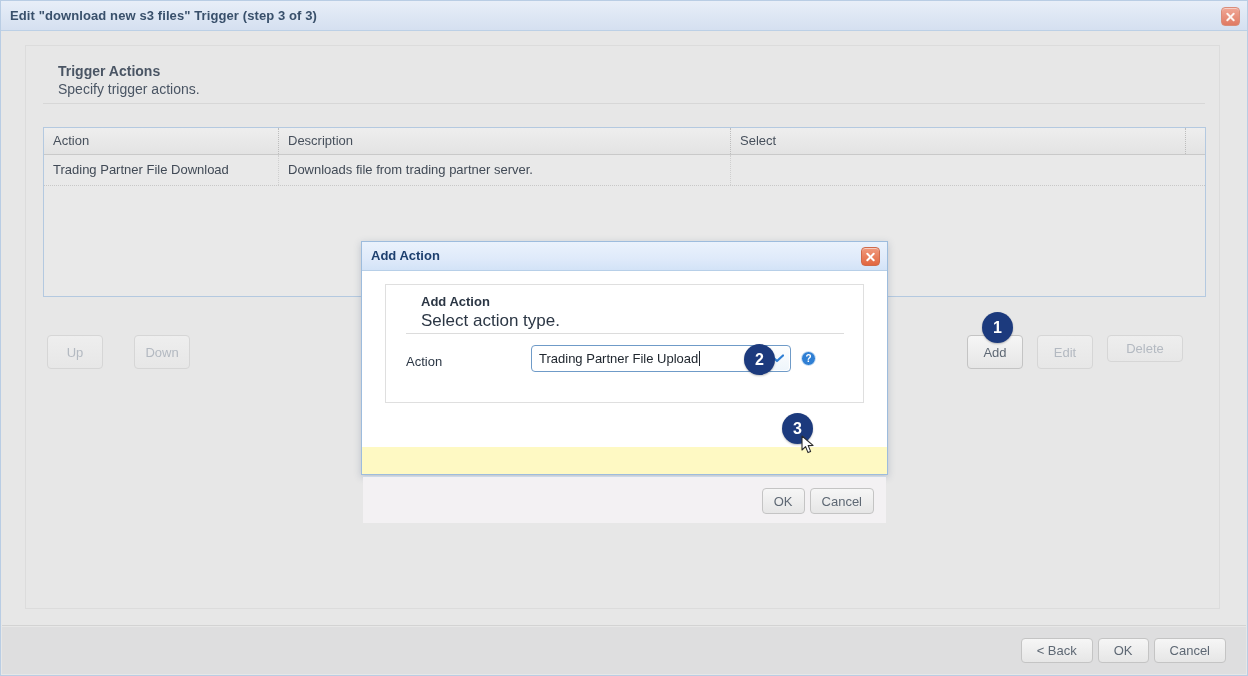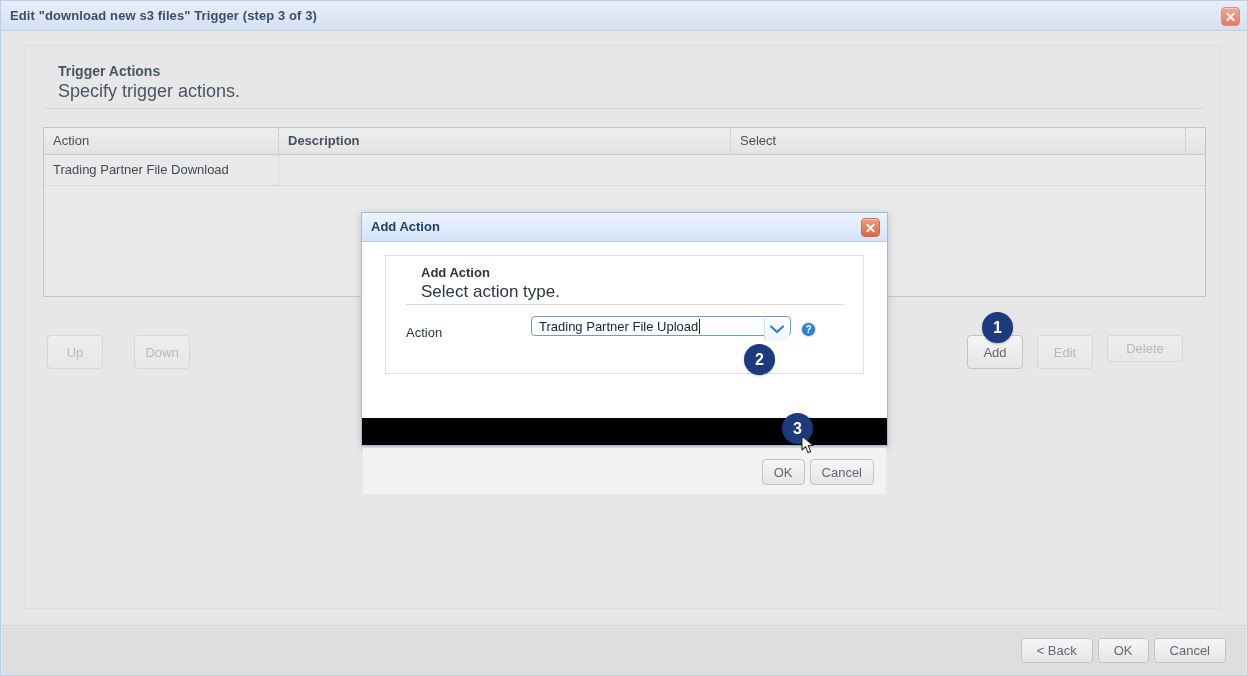--- a/index.html
+++ b/index.html
@@ -102,21 +102,21 @@
     left: 42px; top: 62px;
     width: 1162px;
   }
   .section-title {
     font-size: 14px;
     font-weight: bold;
     color: #4a5564;
     margin: 0 0 2px 15px;
   }
   .section-sub {
-    font-size: 18px;
+    font-size: 14px;
     color: #4a5564;
     margin: 0 0 0 15px;
   }
   .section-rule {
     margin-top: 6px;
     height: 1px;
     background: #d7d7d7;
   }
 
   
@@ -154,21 +154,21 @@
   .grid-row .td {
     box-sizing: border-box;
     padding: 7px 0 0 9px;
     font-size: 13px;
     color: #414a56;
     border-right: 1px dotted #cfcfcf;
     white-space: nowrap;
     overflow: hidden;
   }
   .col-action { width: 235px; }
-  .col-desc   { width: 452px; font-weight: bold; }
+  .col-desc   { width: 452px; }
   .col-notes  { width: 455px; }
   .col-extra  { width: 19px; border-right: none !important; }
 
   
   .btn {
     box-sizing: border-box;
     height: 27px;
     min-width: 56px;
     padding: 0 12px;
     border: 1px solid #c4c4c4;
@@ -208,26 +208,26 @@
     position: absolute;
     right: 20px; top: 11px;
     display: flex;
     gap: 5px;
   }
   .footer-btns .btn { height: 25px; min-width: 0; padding: 0 15px; }
 
   
   .modal {
     position: absolute;
-    left: 360px; top: 211px;
+    left: 360px; top: 240px;
     width: 527px;
     height: 234px;
     box-sizing: border-box;
     border: 1px solid #9dbcdd;
-    background: #000000;
+    background: #fef9c3;
     box-shadow: 0 2px 7px rgba(60,80,110,.25);
   }
   .modal-titlebar {
     position: relative;
     height: 28px;
     background: linear-gradient(to bottom, #eaf2fc 0%, #dfeafa 60%, #d3e3f7 100%);
     border-bottom: 1px solid #b7cfe8;
   }
   .modal-title {
     position: absolute;
@@ -297,21 +297,21 @@
   .field-label {
     position: absolute;
     left: 20px; top: 69px;
     font-size: 13px;
     color: #2b3644;
   }
   .combo {
     position: absolute;
     left: 145px; top: 60px;
     width: 260px;
-    height: 20px;
+    height: 27px;
     box-sizing: border-box;
     border: 1px solid #6f9bc8;
     border-radius: 4px;
     background: #ffffff;
     display: flex;
     align-items: center;
     cursor: text;
   }
   .combo-value {
     padding-left: 7px;
@@ -408,20 +408,21 @@
 
   <div class="grid">
     <div class="grid-header">
       <div class="th col-action">Action</div>
       <div class="th col-desc">Description</div>
       <div class="th col-notes">Select</div>
       <div class="th col-extra"></div>
     </div>
     <div class="grid-row">
       <div class="td col-action">Trading Partner File Download</div>
+      <div class="td col-desc">Downloads file from trading partner server.</div>
       <div class="td col-extra"></div>
     </div>
   </div>
 
   <div class="btn-row-left">
     <button class="btn btn-w62 disabled">Up</button>
     <button class="btn btn-w62 disabled">Down</button>
   </div>
 
   <div class="btn-row-right">

